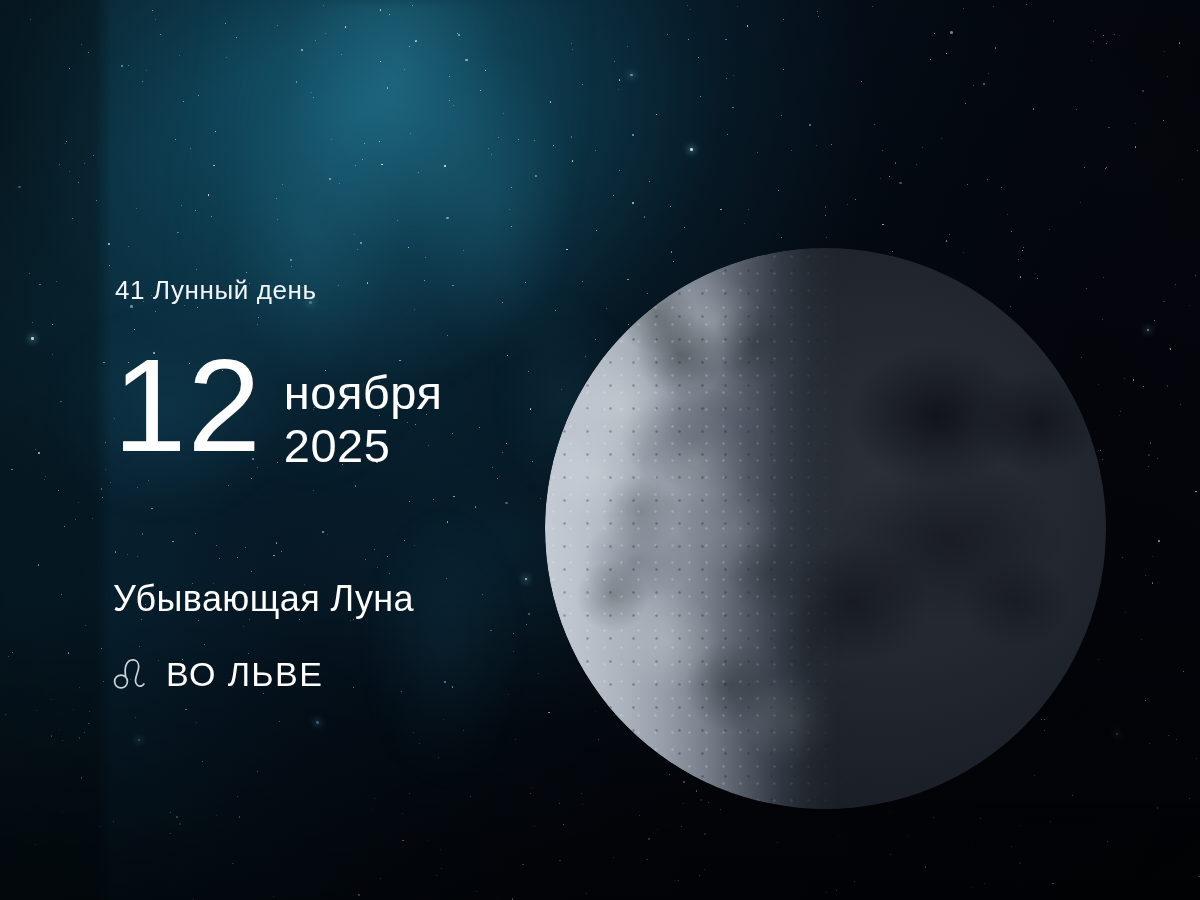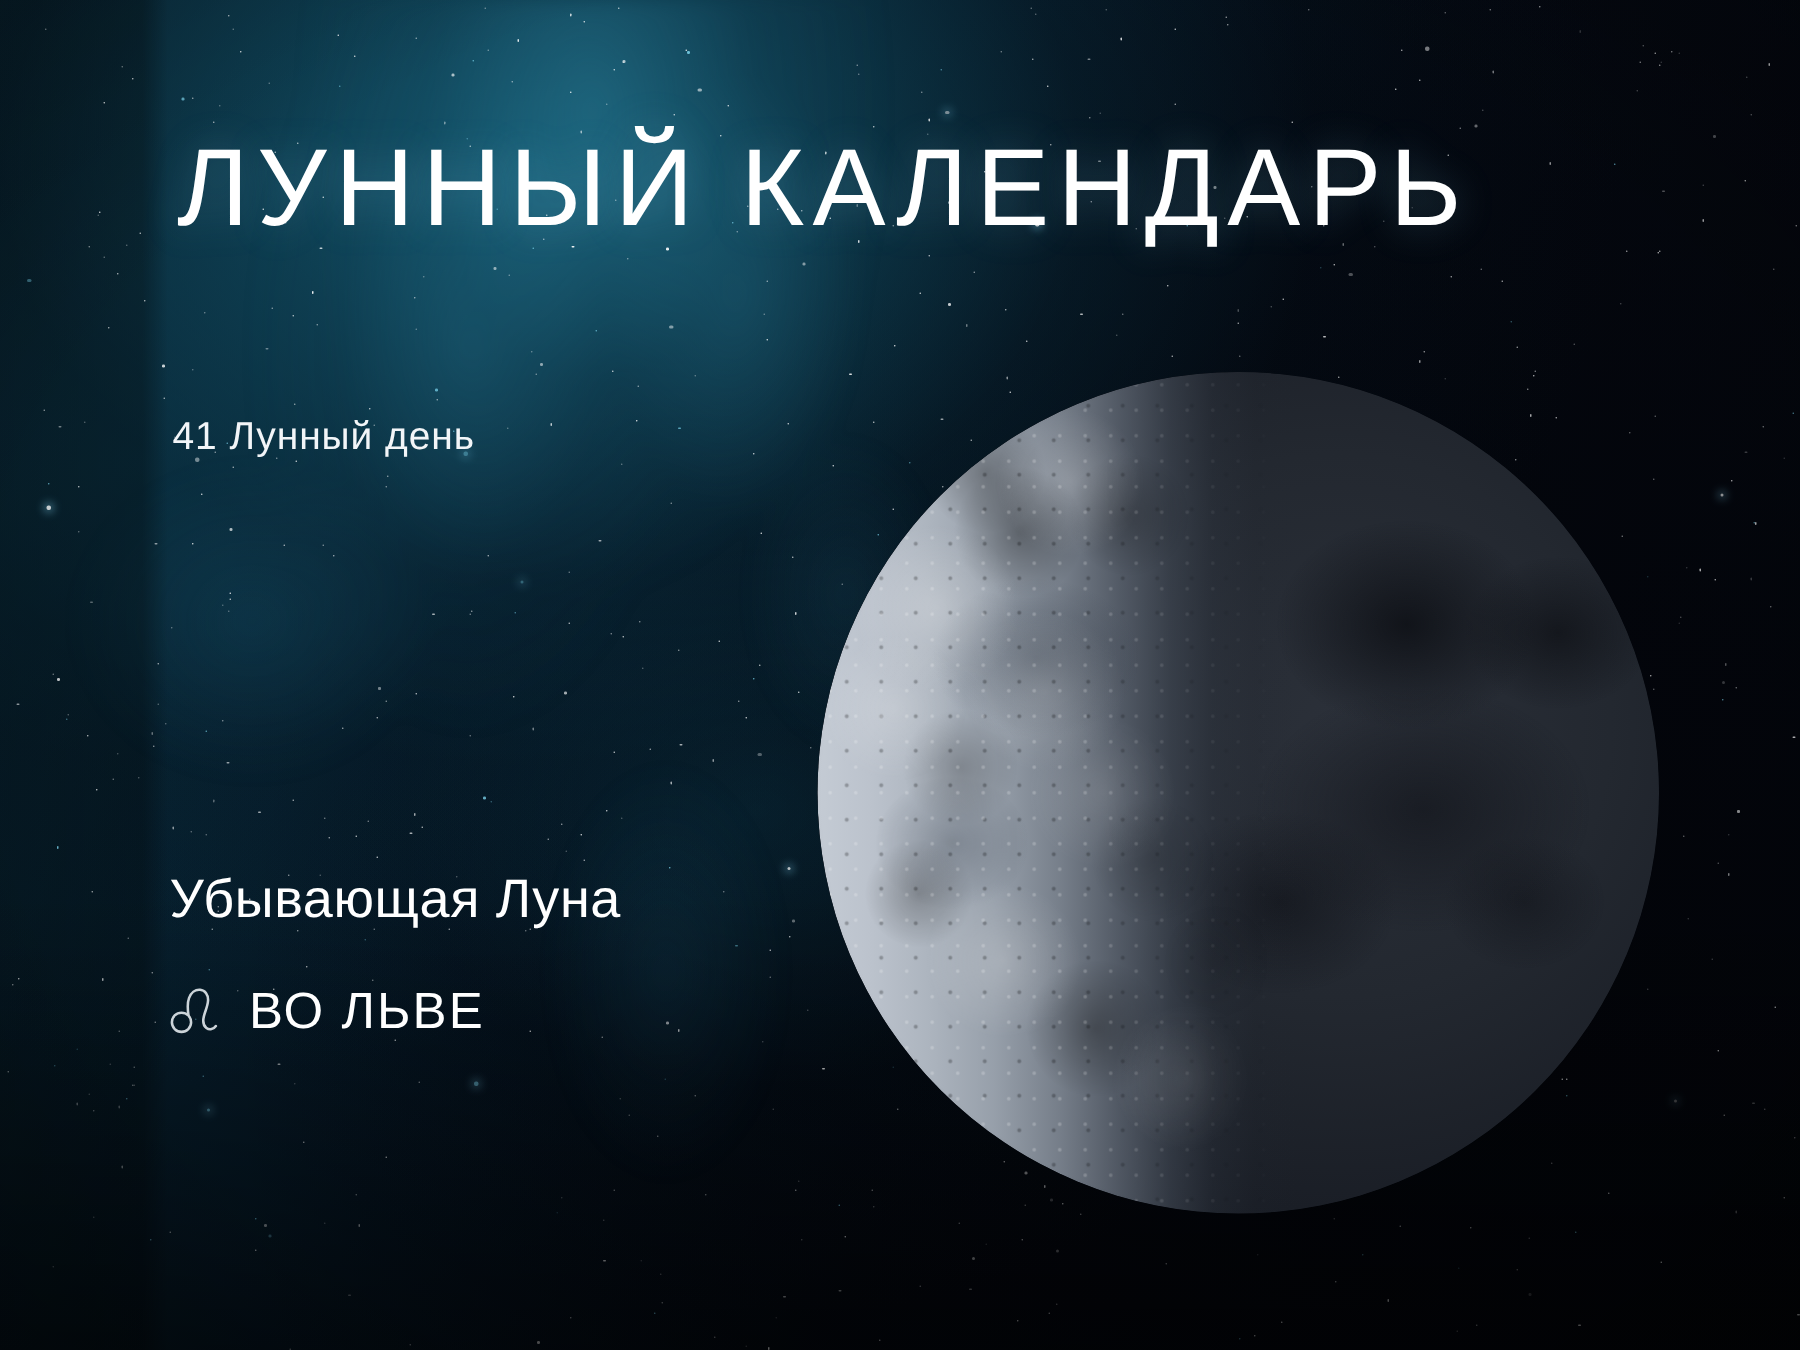--- a/index.html
+++ b/index.html
@@ -822,25 +822,29 @@
 
   <div id="moon">
     <div class="moon-layer moon-dark"></div>
     <div class="moon-layer moon-mare-dark"></div>
     <div class="moon-layer moon-lit"></div>
     <div class="moon-layer moon-tex"></div>
     <div class="moon-layer moon-speckle"></div>
     <div class="moon-layer moon-shade"></div>
   </div>
 
-  <div id="title">ЛУННЫЙ КАЛЕНДАРЬ</div>
 
   <div id="lunar-day">41 Лунный день</div>
 
   <div id="date-block">
+    <div id="day-number">12</div>
+    <div id="month-year">
+      <div id="month-name">ноября</div>
+      <div id="year-number">2025</div>
+    </div>
   </div>
 
   <div id="phase-name">Убывающая Луна</div>
 
   <div id="zodiac-row">
     <svg id="zodiac-glyph" viewBox="0 0 44 44" fill="none">
       <circle cx="11" cy="29.5" r="6.4" stroke="#e8eef2" stroke-width="1.7"></circle>
       <path d="M15.6 24.6C15.0 20.2 14.8 16.6 16.0 13.4
                C17.3 9.9 20.2 7.6 23.4 7.9
                C26.8 8.2 28.9 11.2 28.7 15.0

